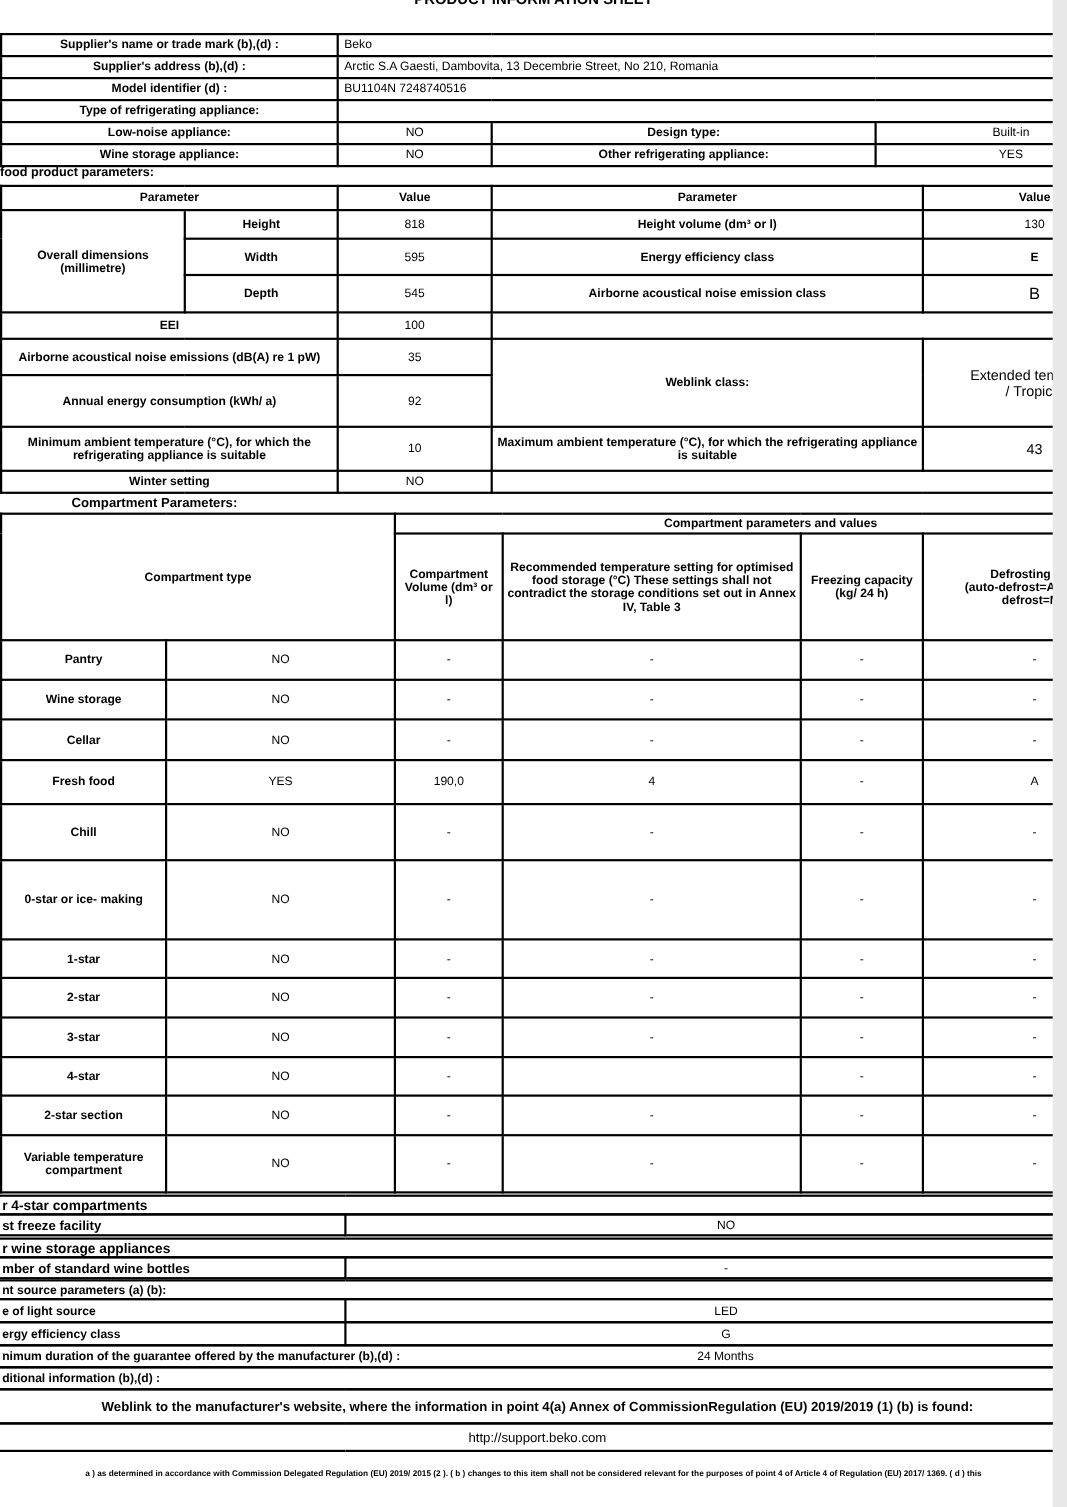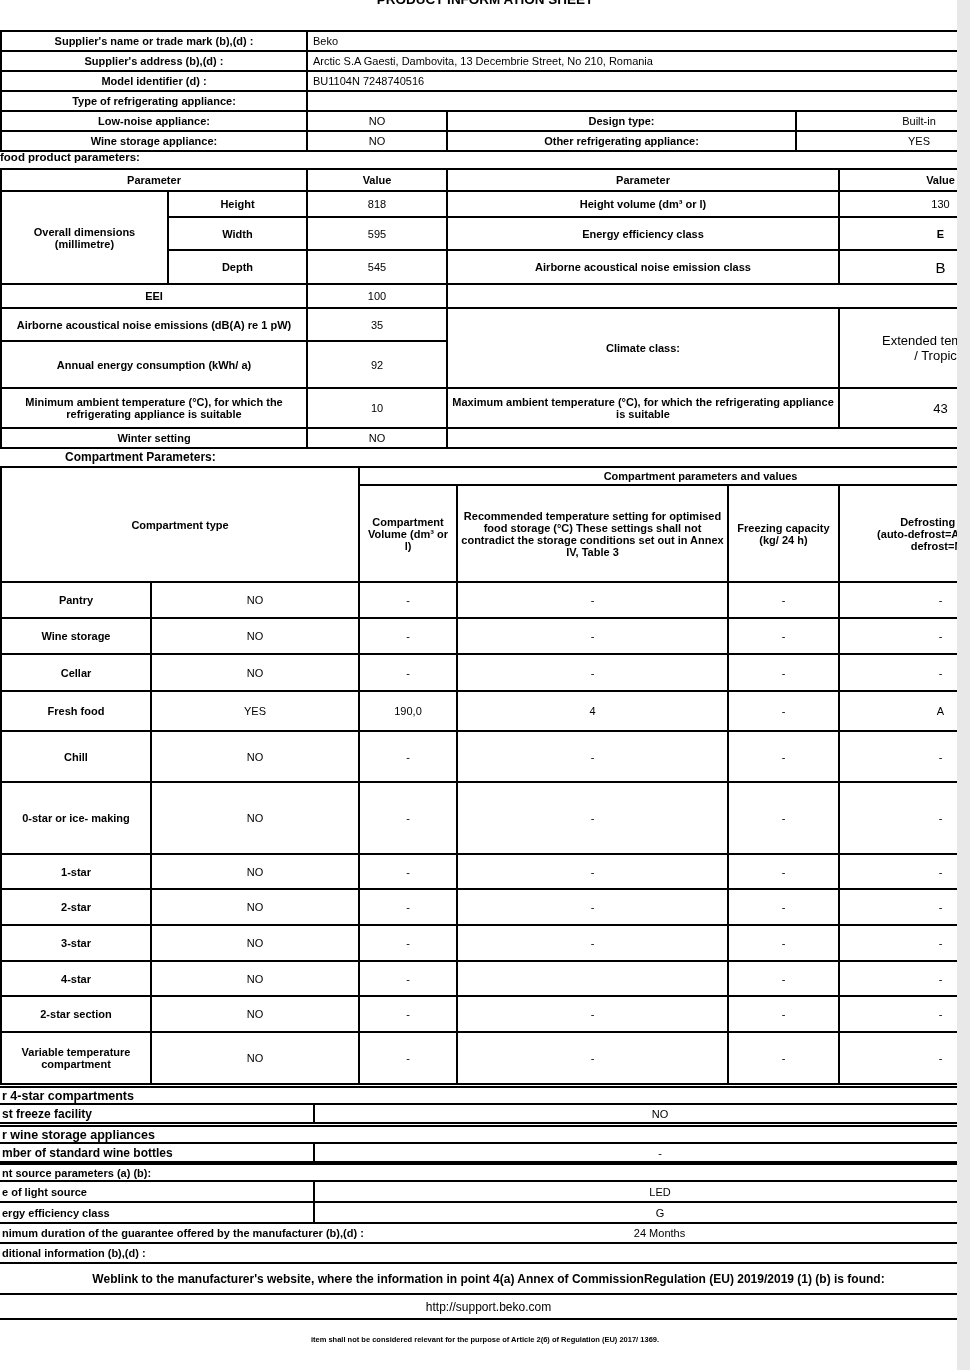--- a/index.html
+++ b/index.html
@@ -107,21 +107,21 @@
       <td class="f15">B</td>
     </tr>
     <tr style="height:24px">
       <td class="b" colspan="2">EEI</td>
       <td>100</td>
       <td colspan="2"></td>
     </tr>
     <tr style="height:33px">
       <td class="b nw" colspan="2">Airborne acoustical noise emissions (dB(A) re 1 pW)</td>
       <td>35</td>
-      <td class="b" rowspan="2">Climate class:</td>
+      <td class="b" rowspan="2">Weblink class:</td>
       <td class="pre f13" rowspan="2">Extended temperate
 / Tropical</td>
     </tr>
     <tr style="height:47px">
       <td class="b" colspan="2">Annual energy consumption (kWh/ a)</td>
       <td>92</td>
     </tr>
     <tr style="height:40px">
       <td class="b" colspan="2">Minimum ambient temperature (°C), for which the refrigerating appliance is suitable</td>
       <td>10</td>
@@ -394,16 +394,16 @@
         <col style="width:692px">
       </colgroup>
     <tbody>
         <tr style="height:25px">
       <td class="f12" colspan="2">http://support.beko.com</td>
     </tr>
   </tbody>
     </table>
 
   <div class="abs foot">
-    <div>item shall not be considered relevant for the purpose of Article 2(6) of Regulation (EU) 2017/ 1369.</div>
+    <div>a ) as determined in accordance with Commission Delegated Regulation (EU) 2019/ 2015 (2 ). ( b ) changes to this item shall not be considered relevant for the purposes of point 4 of Article 4 of Regulation (EU) 2017/ 1369. ( d ) this</div>
   </div>
 
 </div>
 
 </body></html>

